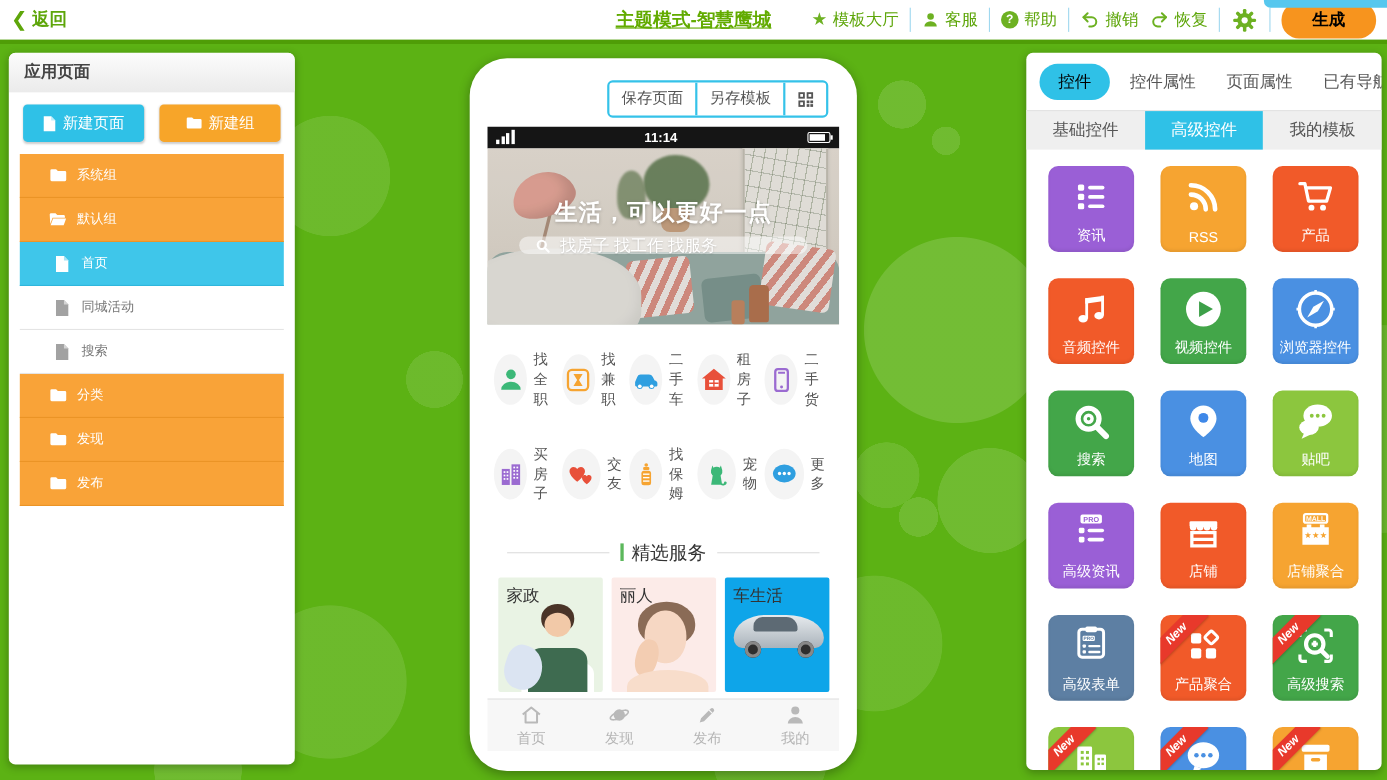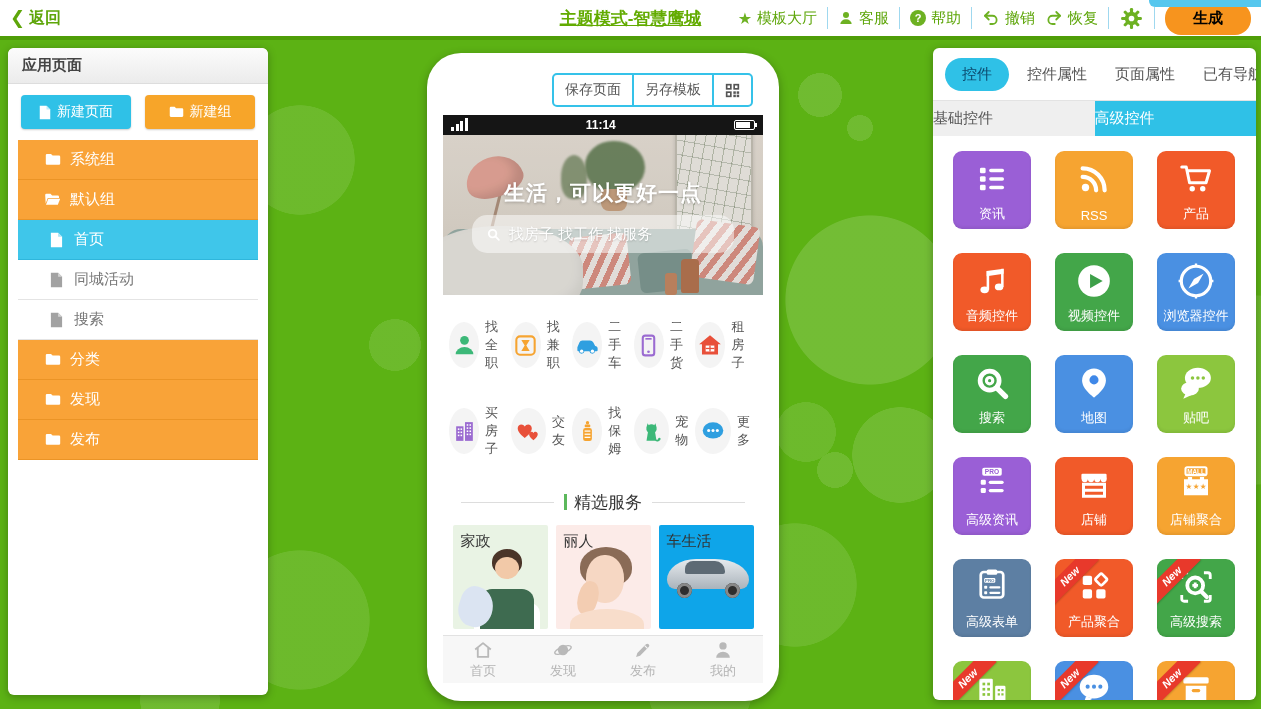--- a/index.html
+++ b/index.html
@@ -51,21 +51,21 @@
     display:flex; align-items:center; padding:0 14px; font-size:15px; font-weight:bold; color:#444;
     border-radius:6px 6px 0 0; }
   .lp-buttons { display:flex; justify-content:center; gap:14px; padding:11px 0 9px; }
   .lp-btn { display:flex; align-items:center; justify-content:center; gap:6px; width:110px; height:34px;
     border:none; border-radius:4px; color:#fff; font-size:14px; cursor:pointer;
     box-shadow:0 1px 2px rgba(0,0,0,.2); }
   .lp-btn.cyan { background:#2fc1e7; }
   .lp-btn.orange { background:#f7a529; }
   .lp-list { margin:2px 10px 0; }
   .lp-row { height:40px; display:flex; align-items:center; gap:9px; padding-left:26px;
-    font-size:15px; cursor:pointer; }
+    font-size:12px; cursor:pointer; }
   .lp-row.group { background:#f9a338; color:#fff; border-bottom:1px solid #eb9426; }
   .lp-row.page { background:#fff; color:#777; border-bottom:1px solid #e4e4e4; padding-left:30px; }
   .lp-row.page.active { background:#3fc6ea; color:#fff; border-bottom:1px solid #2fb6dc; }
   .lp-icn { display:flex; width:17px; justify-content:center; }
 
   
   .phone { position:absolute; left:427px; top:53px; width:352px; height:648px;
     background:#fff; border-radius:34px; box-shadow:0 3px 10px rgba(0,0,0,.3); z-index:10; }
   .phone-toolbar { position:absolute; top:20px; right:26px; display:flex; background:#fff;
     border:2px solid #35c2e9; border-radius:5px; overflow:hidden; }
@@ -105,21 +105,21 @@
     border-radius:48% 52% 50% 50%; filter:blur(1px); opacity:.85; }
   .hero-plant2 { position:absolute; left:118px; top:20px; width:26px; height:44px; background:#778b64;
     border-radius:50% 50% 40% 40%; filter:blur(1px); opacity:.8; }
   .hero-pot { position:absolute; left:158px; top:54px; width:26px; height:22px; background:#cda583;
     border-radius:4px 4px 8px 8px; }
   .hero-copper { position:absolute; right:64px; bottom:2px; width:18px; height:34px; background:#b87550; border-radius:4px 4px 2px 2px; }
   .hero-copper2 { position:absolute; right:86px; bottom:0; width:12px; height:22px; background:#c98a62; border-radius:3px; }
   .hero-shade { position:absolute; inset:0; background:rgba(40,40,40,.10); }
   .hero-title { position:absolute; left:0; right:0; top:44px; text-align:center; color:#fff;
     font-size:21px; font-weight:bold; letter-spacing:1px; text-shadow:0 1px 3px rgba(0,0,0,.25); }
-  .hero-search { position:absolute; left:29px; top:80px; width:262px; height:38px;
+  .hero-search { position:absolute; left:29px; top:80px; width:262px; height:16px;
     background:rgba(255,255,255,.5); border-radius:15px; display:flex; align-items:center; gap:8px;
     padding:0 14px; color:#fff; font-size:15px; text-shadow:0 1px 2px rgba(0,0,0,.18); cursor:pointer; }
   
   .quick { flex:0 0 auto; height:184px; padding:12px 6px 0; display:flex; flex-wrap:wrap; }
   .q-item { width:20%; display:flex; flex-direction:row; align-items:center; gap:6px; margin-bottom:10px; cursor:pointer; }
   .q-circ { width:46px; height:46px; border-radius:50%; background:#f4f4f4; display:flex; align-items:center; justify-content:center; }
   .q-label { font-size:13px; color:#555; }
   
   .featured { flex:0 0 auto; height:156px; padding-top:8px; }
   .feat-head { display:flex; align-items:center; gap:10px; padding:0 18px; height:30px; }
@@ -155,23 +155,23 @@
   .ptabbar { margin-top:auto; flex:0 0 auto; height:48px; background:#f7f7f7; border-top:1px solid #e2e2e2;
     display:flex; }
   .ptab { flex:1; display:flex; flex-direction:column; align-items:center; justify-content:center; gap:1px;
     color:#b5b5b5; font-size:13px; cursor:pointer; }
 
   
   .right-panel { position:absolute; left:933px; top:48px; width:323px; height:652px;
     background:#fff; border-radius:6px; box-shadow:0 2px 8px rgba(0,0,0,.28); z-index:10; overflow:hidden; }
   .rp-tabs { display:flex; align-items:center; gap:8px; padding:10px 12px 9px; }
   .rp-tab { font-size:15px; color:#555; padding:7px 10px; cursor:pointer; white-space:nowrap; }
-  .rp-tab.active { background:#2fc1e7; color:#0c4a6e; border-radius:17px; padding:7px 17px; }
+  .rp-tab.active { background:#2fc1e7; color:#000000; border-radius:17px; padding:7px 17px; }
   .rp-subtabs { display:flex; background:#efefef; border-top:1px solid #e3e3e3; }
-  .rp-subtab { flex:1; font-size:15px; color:#555; padding:8px 0; cursor:pointer; }
+  .rp-subtab { flex:1; text-align:center; font-size:15px; color:#555; padding:8px 0; cursor:pointer; }
   .rp-subtab.active { background:#2fc1e7; color:#fff; }
   .rp-grid { padding:15px 20px 0; display:grid; grid-template-columns:repeat(3,78px); column-gap:24px; row-gap:24px; }
   .tile { width:78px; height:78px; border-radius:9px; position:relative; overflow:hidden; cursor:pointer;
     display:flex; flex-direction:column; align-items:center; box-shadow:inset 0 -2px 3px rgba(0,0,0,.07); }
   .tile .t-icon { margin-top:6px; height:44px; display:flex; align-items:center; justify-content:center; }
   .tile .t-label { position:absolute; bottom:6px; left:0; right:0; text-align:center;
     color:#fff; font-size:13px; }
   .tile.has-inline .t-icon { margin-top:3px; }
   .bg-purple { background:#9a5fd6; } .bg-orange { background:#f6a431;text-decoration:underline; }
   .bg-red { background:#f15a29; } .bg-green { background:#43a649; }
@@ -431,38 +431,38 @@
           <svg viewBox="0 0 24 24" width="27" height="27" fill="#2f9fe0">
               <path d="M3 13.5 l1.8-4.2 A2.8 2.8 0 0 1 7.4 7.5 h6.8 a3.4 3.4 0 0 1 3 1.9 l1.6 3 c1.3.3 2.2 1 2.2 2.1 v1.7 a1 1 0 0 1 -1 1 h-1.2 a2.6 2.6 0 0 1 -5.1 0 H9.3 a2.6 2.6 0 0 1 -5.1 0 H3.9 A.9.9 0 0 1 3 16.3z"></path>
               <circle cx="6.8" cy="17" r="1.5" fill="#fff"></circle>
               <circle cx="16.4" cy="17" r="1.5" fill="#fff"></circle>
             </svg>
         </span>
         <span class="q-label">二手车</span>
       </div>
       <div class="q-item">
         <span class="q-circ">
-          <svg viewBox="0 0 24 24" width="25" height="25">
-              <rect x="6.5" y="2.5" width="11" height="19" rx="2.4" fill="none" stroke="#9b6bd1" stroke-width="2"></rect>
-              <line x1="9" y1="5.6" x2="15" y2="5.6" stroke="#9b6bd1" stroke-width="1.6"></line>
-              <circle cx="12" cy="18" r="1.3" fill="#9b6bd1"></circle>
-            </svg>
-        </span>
-        <span class="q-label">二手货</span>
-      </div>
-      <div class="q-item">
-        <span class="q-circ">
           <svg viewBox="0 0 24 24" width="26" height="26" fill="#e8503a">
               <path d="M12 3 L22 11.2 h-2.6 V20.8 H4.6 V11.2 H2z"></path>
               <rect x="8" y="12.5" width="8" height="5.5" fill="#fff"></rect>
               <line x1="12" y1="12.5" x2="12" y2="18" stroke="#e8503a" stroke-width="1.2"></line>
               <line x1="8" y1="15.2" x2="16" y2="15.2" stroke="#e8503a" stroke-width="1.2"></line>
             </svg>
         </span>
         <span class="q-label">租房子</span>
+      </div>
+      <div class="q-item">
+        <span class="q-circ">
+          <svg viewBox="0 0 24 24" width="25" height="25">
+              <rect x="6.5" y="2.5" width="11" height="19" rx="2.4" fill="none" stroke="#9b6bd1" stroke-width="2"></rect>
+              <line x1="9" y1="5.6" x2="15" y2="5.6" stroke="#9b6bd1" stroke-width="1.6"></line>
+              <circle cx="12" cy="18" r="1.3" fill="#9b6bd1"></circle>
+            </svg>
+        </span>
+        <span class="q-label">二手货</span>
       </div>
       <div class="q-item">
         <span class="q-circ">
           <svg viewBox="0 0 24 24" width="25" height="25" fill="#9b6bd1">
               <rect x="4" y="7" width="7" height="14"></rect>
               <rect x="12.5" y="3" width="7.5" height="18"></rect>
               <g fill="#fff">
                 <rect x="5.6" y="9" width="1.5" height="1.5"></rect>
                 <rect x="8.2" y="9" width="1.5" height="1.5"></rect>
                 <rect x="5.6" y="12" width="1.5" height="1.5"></rect>
@@ -611,20 +611,21 @@
 <div class="right-panel">
   <div class="rp-tabs">
     <div class="rp-tab active">控件</div>
     <div class="rp-tab">控件属性</div>
     <div class="rp-tab">页面属性</div>
     <div class="rp-tab">已有导航</div>
   </div>
   <div class="rp-subtabs">
     <div class="rp-subtab">基础控件</div>
     <div class="rp-subtab active">高级控件</div>
+    <div class="rp-subtab">我的模板</div>
   </div>
 
   <div class="rp-grid">
 
     <div class="tile bg-purple">
       <span class="t-icon">
         <svg viewBox="0 0 24 24" width="34" height="34" fill="#fff">
             <rect x="3.5" y="4" width="4" height="4" rx="1"></rect>
             <rect x="3.5" y="10" width="4" height="4" rx="1"></rect>
             <rect x="3.5" y="16" width="4" height="4" rx="1"></rect>

